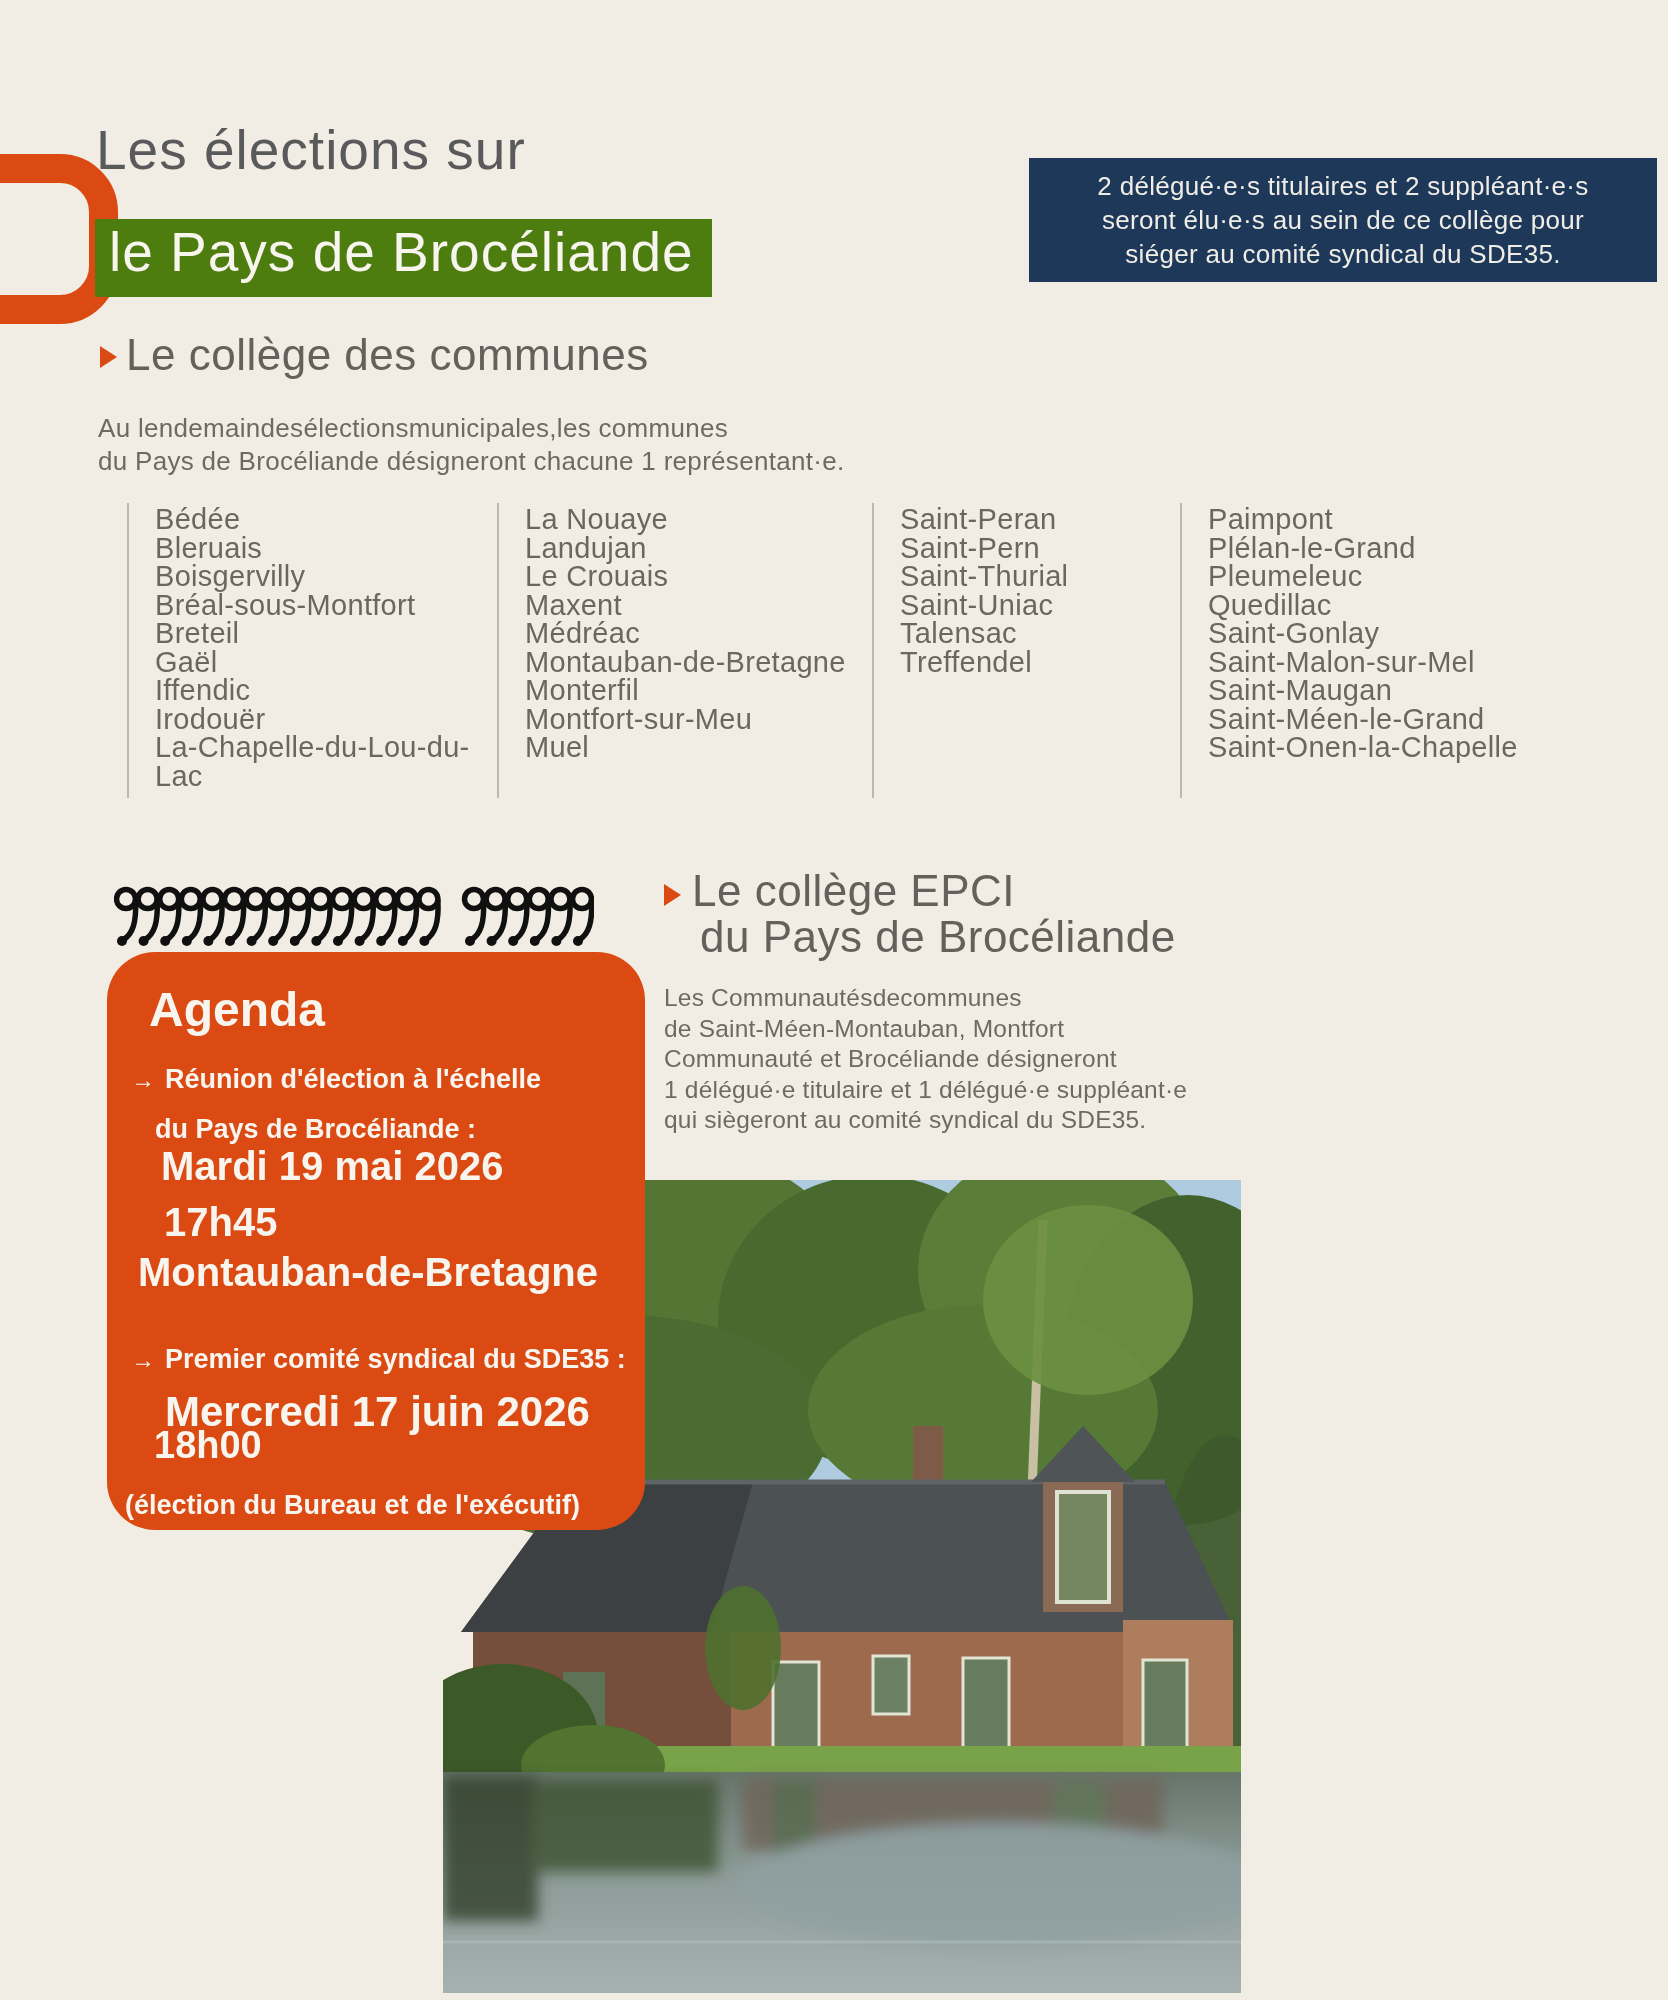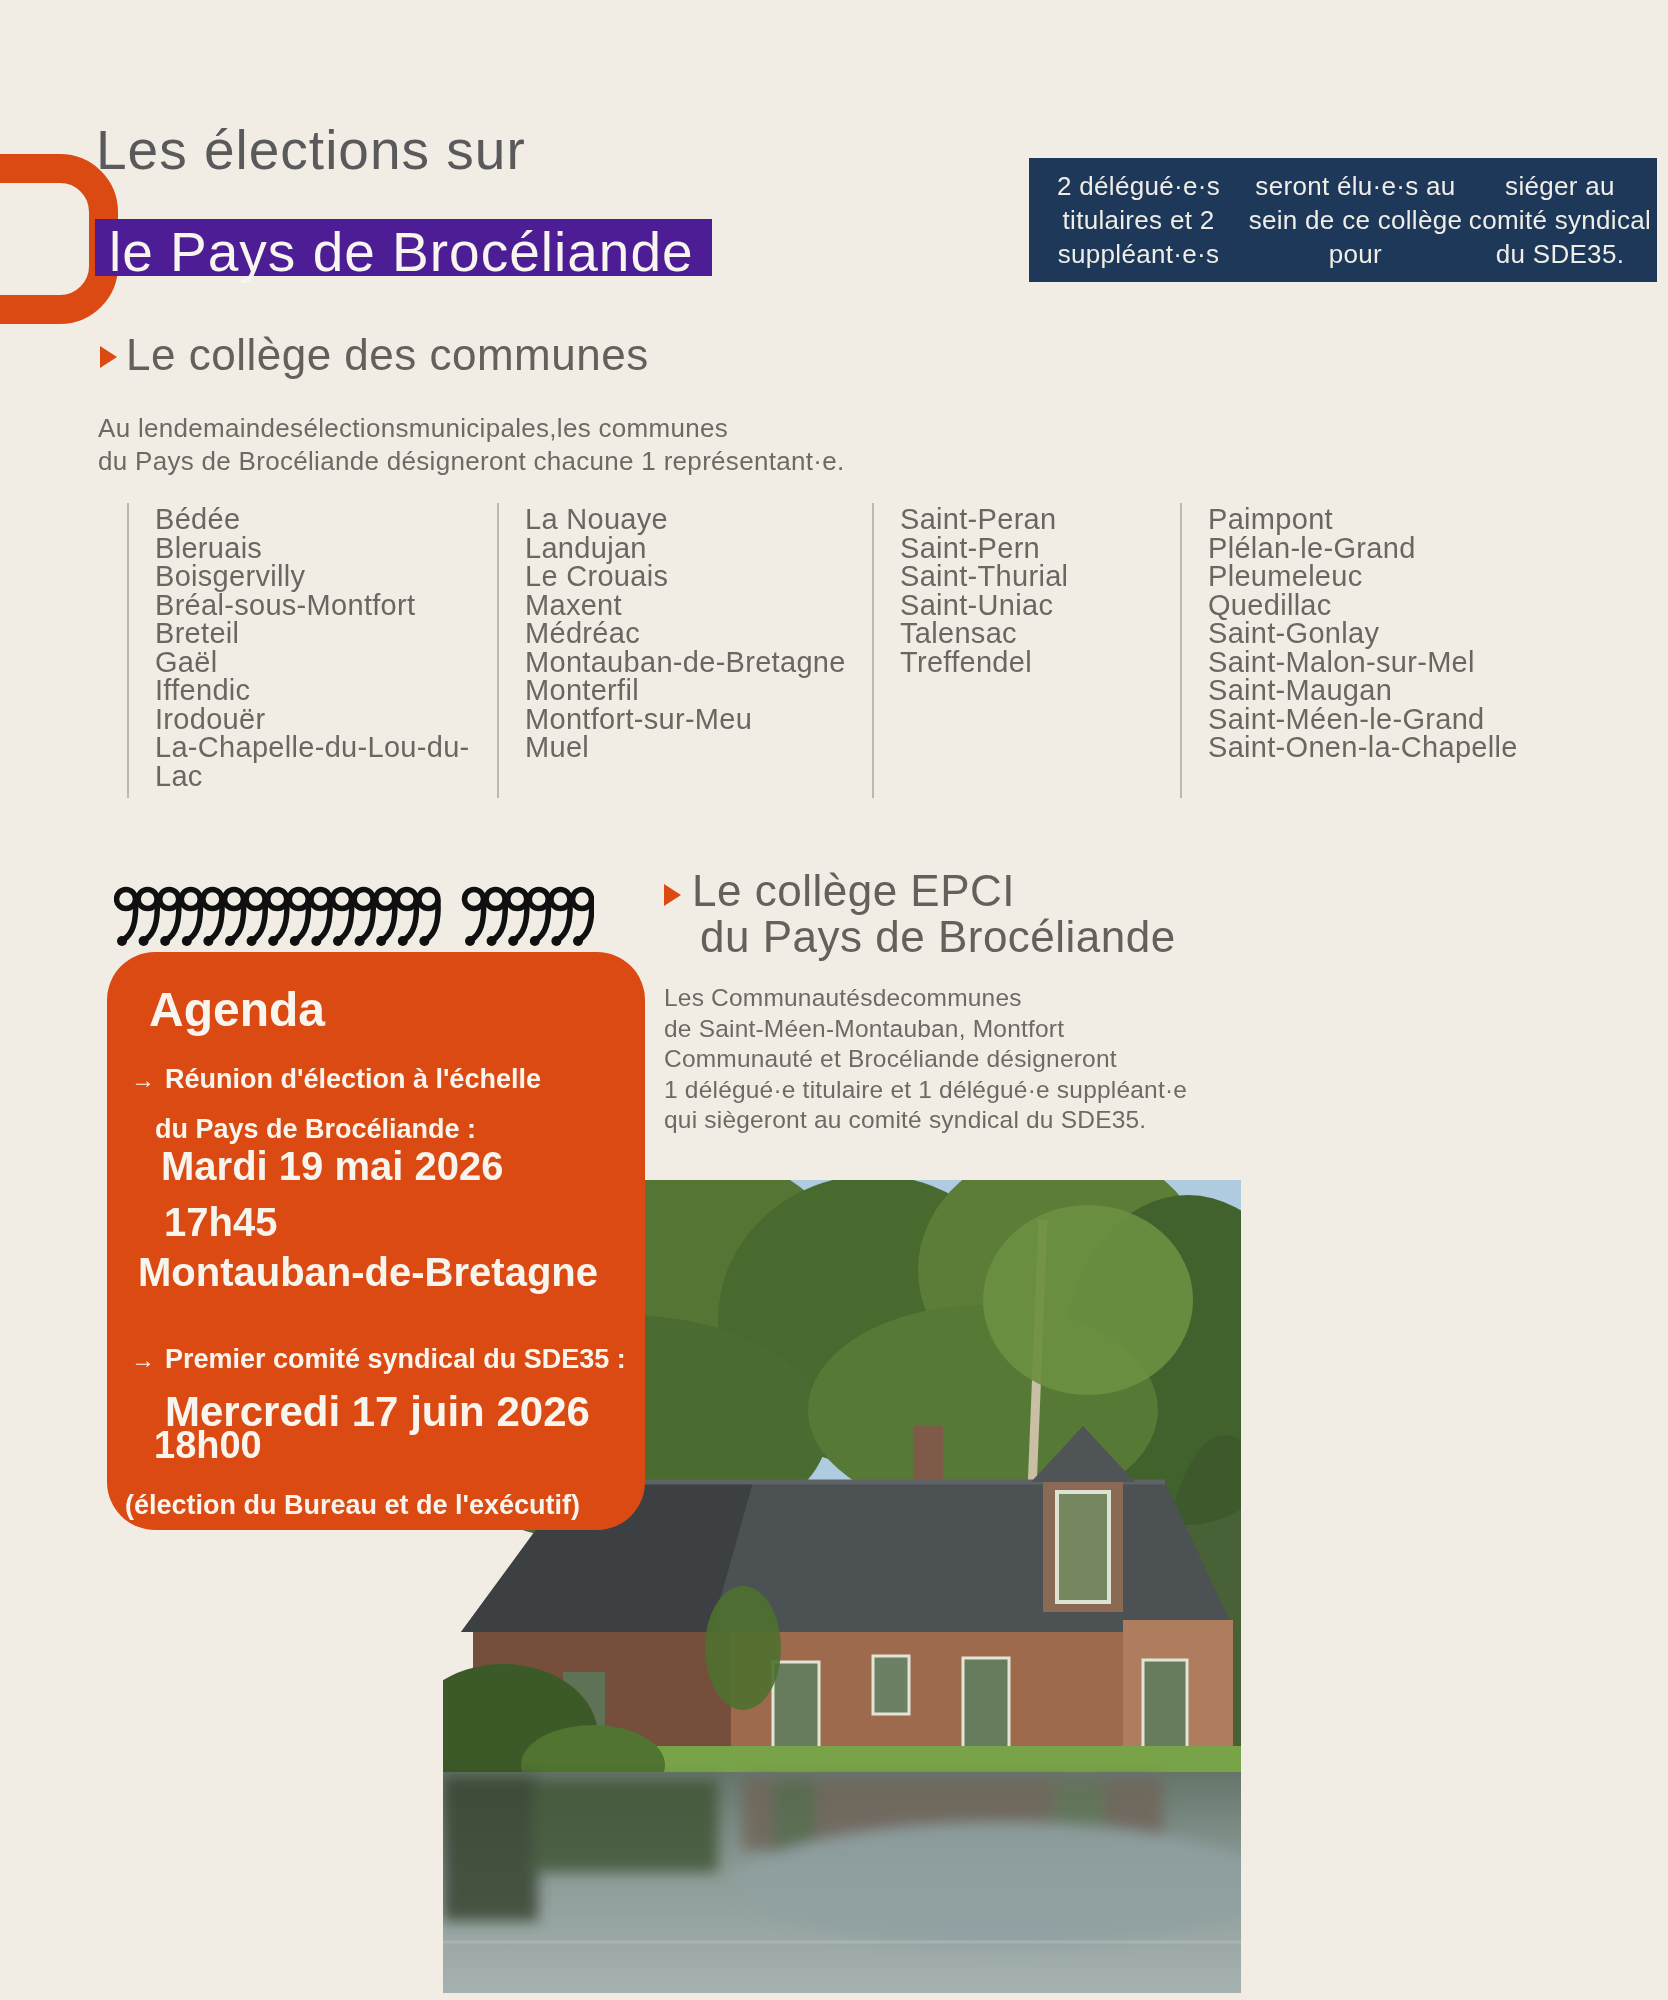--- a/index.html
+++ b/index.html
@@ -11,27 +11,27 @@
   
   .d-mark{
     position:absolute;left:-56px;top:154px;width:116px;height:112px;
     border:29px solid #DB4A12;border-radius:58px;box-sizing:content-box;
   }
   .title1{
     position:absolute;left:96px;top:118px;font-size:55px;color:#5A5A5C;
     letter-spacing:1px;white-space:nowrap;
   }
   .title2{
-    position:absolute;left:95px;top:219px;height:57px;line-height:66px;
-    background:#4c1d95;color:#F8F5EF;font-size:55px;padding:0 18px 0 14px;
+    position:absolute;left:95px;top:219px;height:78px;line-height:66px;
+    background:#4d7c0f;color:#F8F5EF;font-size:55px;padding:0 18px 0 14px;
     letter-spacing:1px;white-space:nowrap;
   }
   .callout{
     position:absolute;left:1029px;top:158px;width:628px;height:124px;
-    background:#1E385A;color:#EFEDE6;display:flex;
+    background:#1E385A;color:#EFEDE6;display:flex;flex-direction:column;
     justify-content:center;align-items:center;font-size:26px;line-height:34px;
     text-align:center;letter-spacing:.3px;
   }
   .triangle{
     position:absolute;width:0;height:0;
     border-left:17px solid #DB4A12;border-top:11px solid transparent;
     border-bottom:11px solid transparent;
   }
   .sec-heading{
     position:absolute;color:#64605B;font-size:44px;letter-spacing:.5px;

